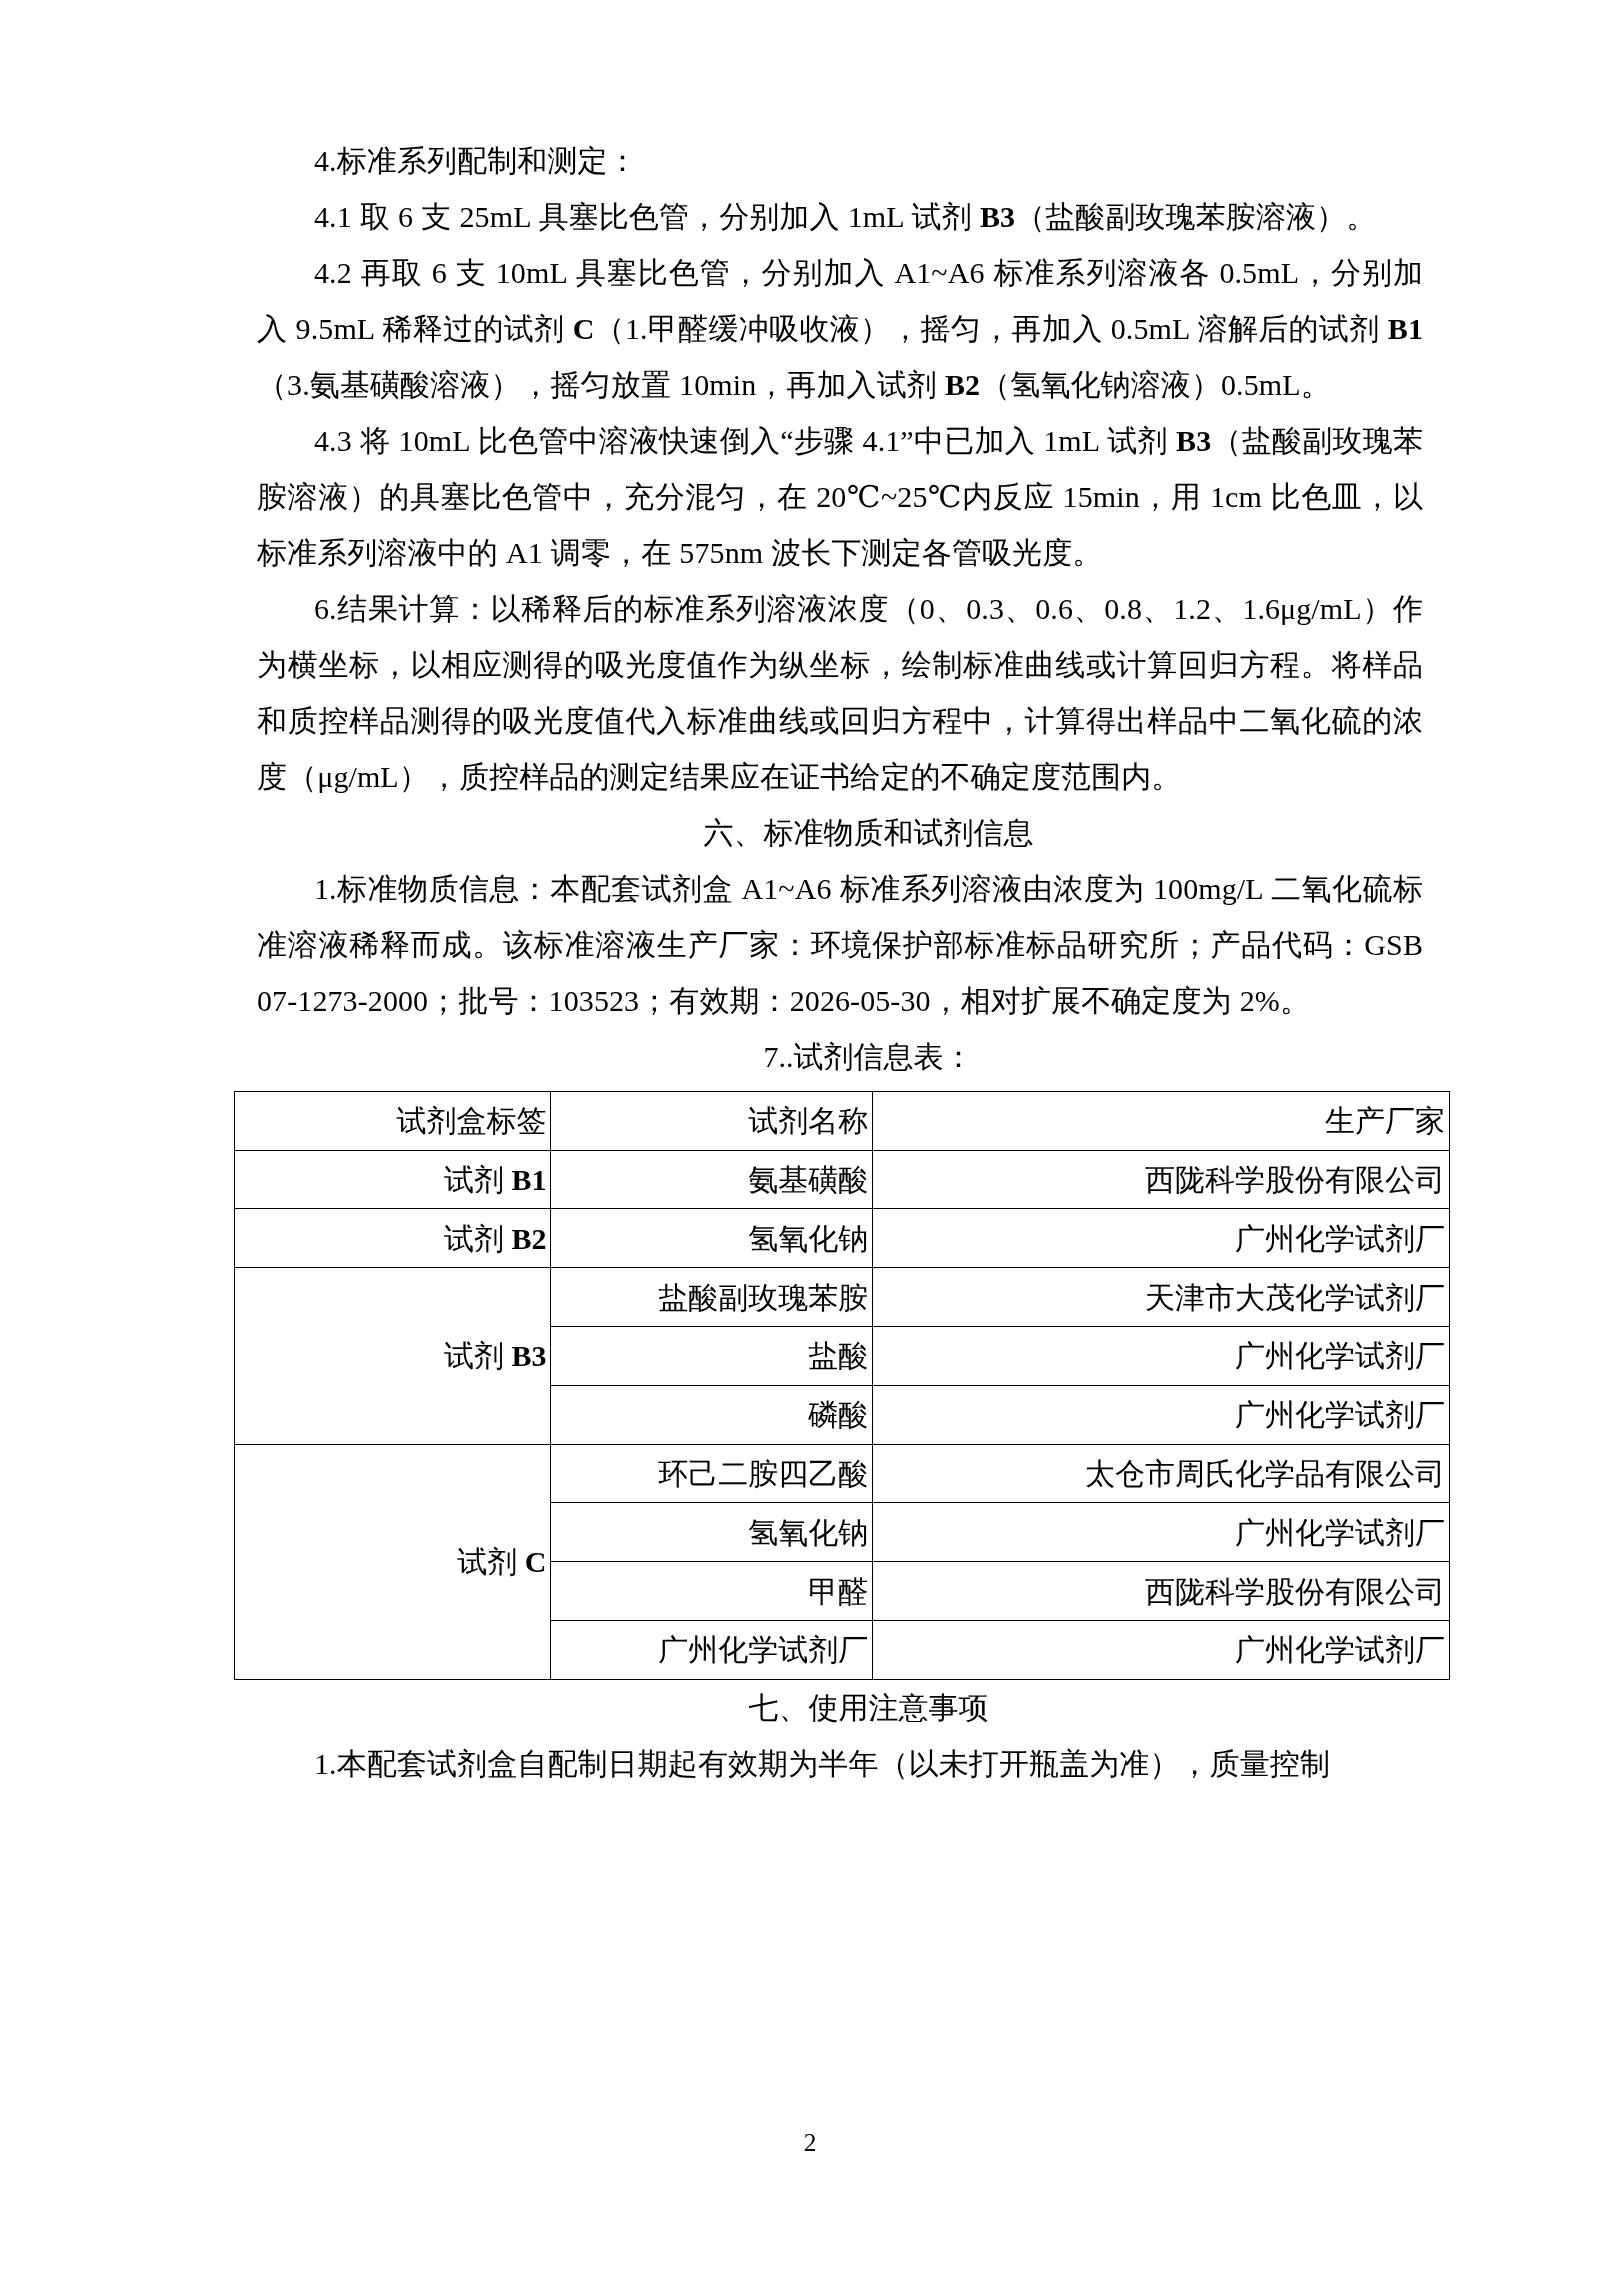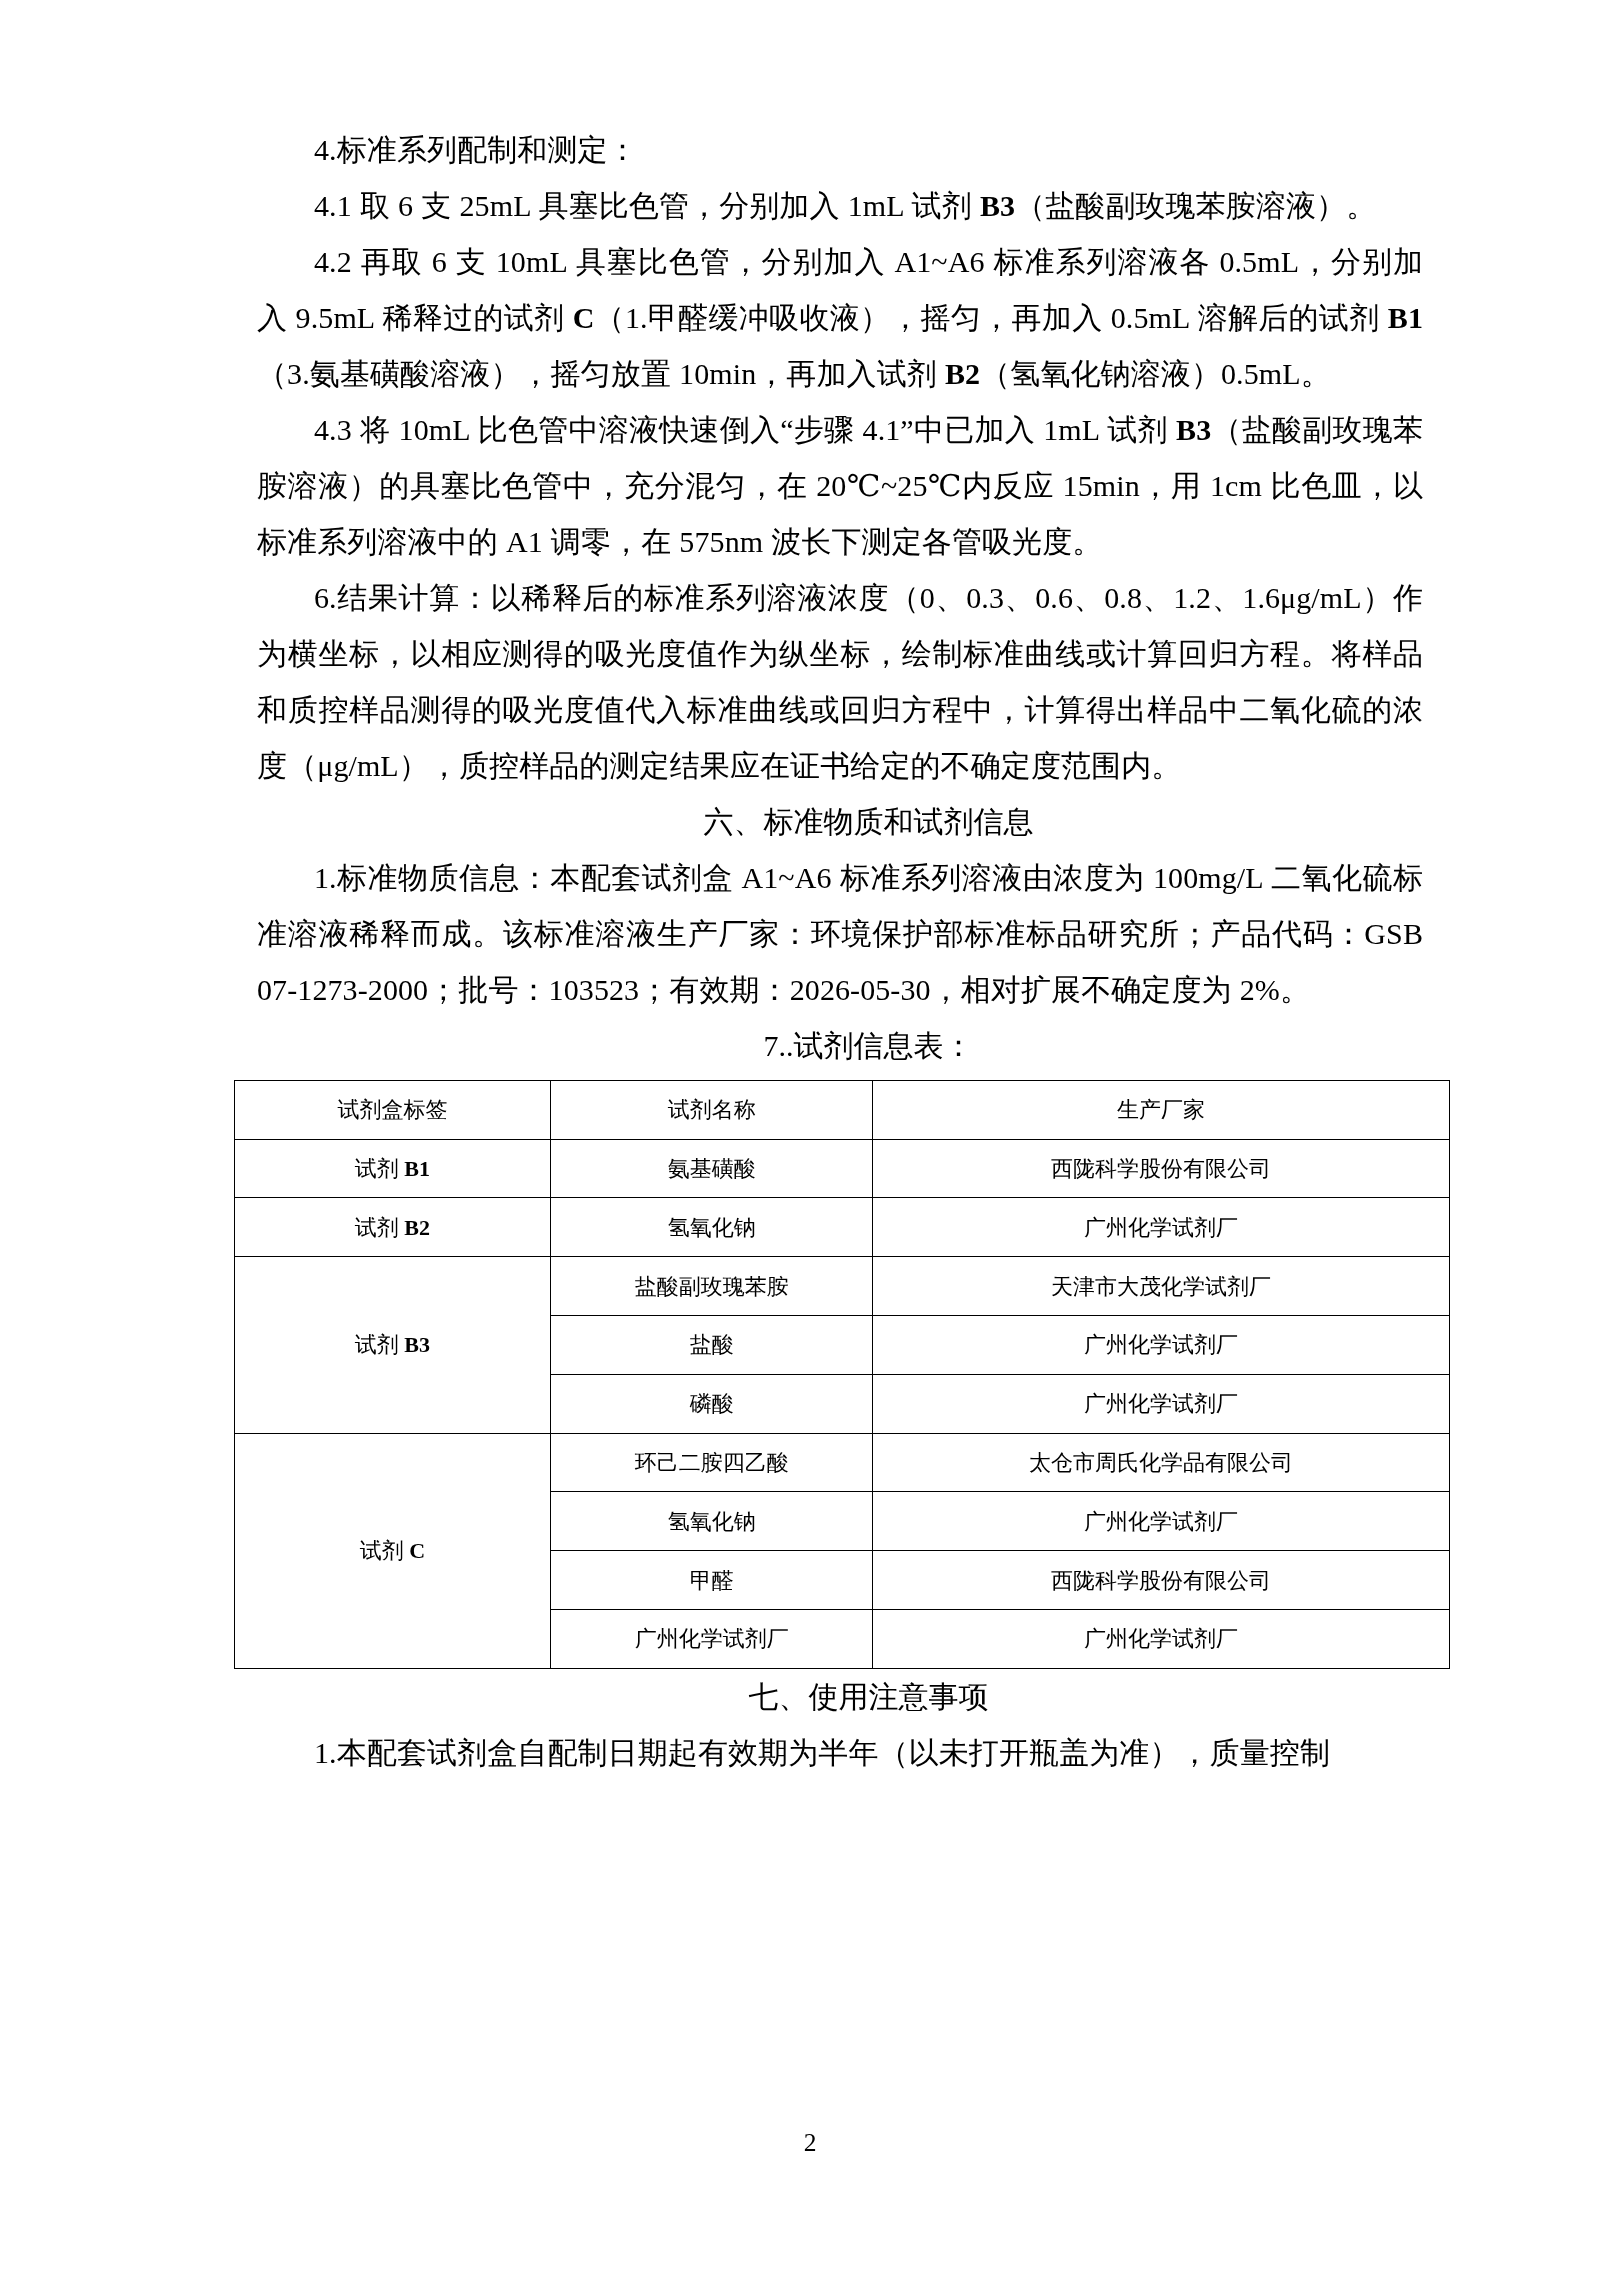--- a/index.html
+++ b/index.html
@@ -19,21 +19,21 @@
     position: absolute;
     left: 0;
     top: 0;
     width: 1620px;
     height: 2292px;
     background: #ffffff;
   }
   .content {
     position: absolute;
     left: 257px;
-    top: 122px;
+    top: 133px;
     width: 1166px;
   }
 
   
   p.para {
     margin: 0 0 0 0;
     padding: 0;
     font-size: 30px;
     line-height: 56px;
     text-align: justify;
@@ -57,23 +57,23 @@
     margin-top: 5.9px;
   }
   table.reagent-table {
     border-collapse: collapse;
     width: 1188px;
     margin-left: -23.5px;
     table-layout: fixed;
   }
   table.reagent-table td {
     border: 1.6px solid #000000;
-    text-align: center;
+    text-align: right;
     vertical-align: middle;
-    font-size: 22px;
+    font-size: 30px;
     line-height: 33px;
     height: 52px;
     padding: 2.9px 3.9px;
   }
   table.reagent-table td.col-label { width: 308px; }
   table.reagent-table td.col-name  { width: 313px; }
   table.reagent-table td.col-maker { width: 568px; }
   table.reagent-table td.hdr { font-weight: normal; }
   table.reagent-table td.lab { font-weight: normal; }
   table.reagent-table td.lab .bcode { font-weight: bold; }

